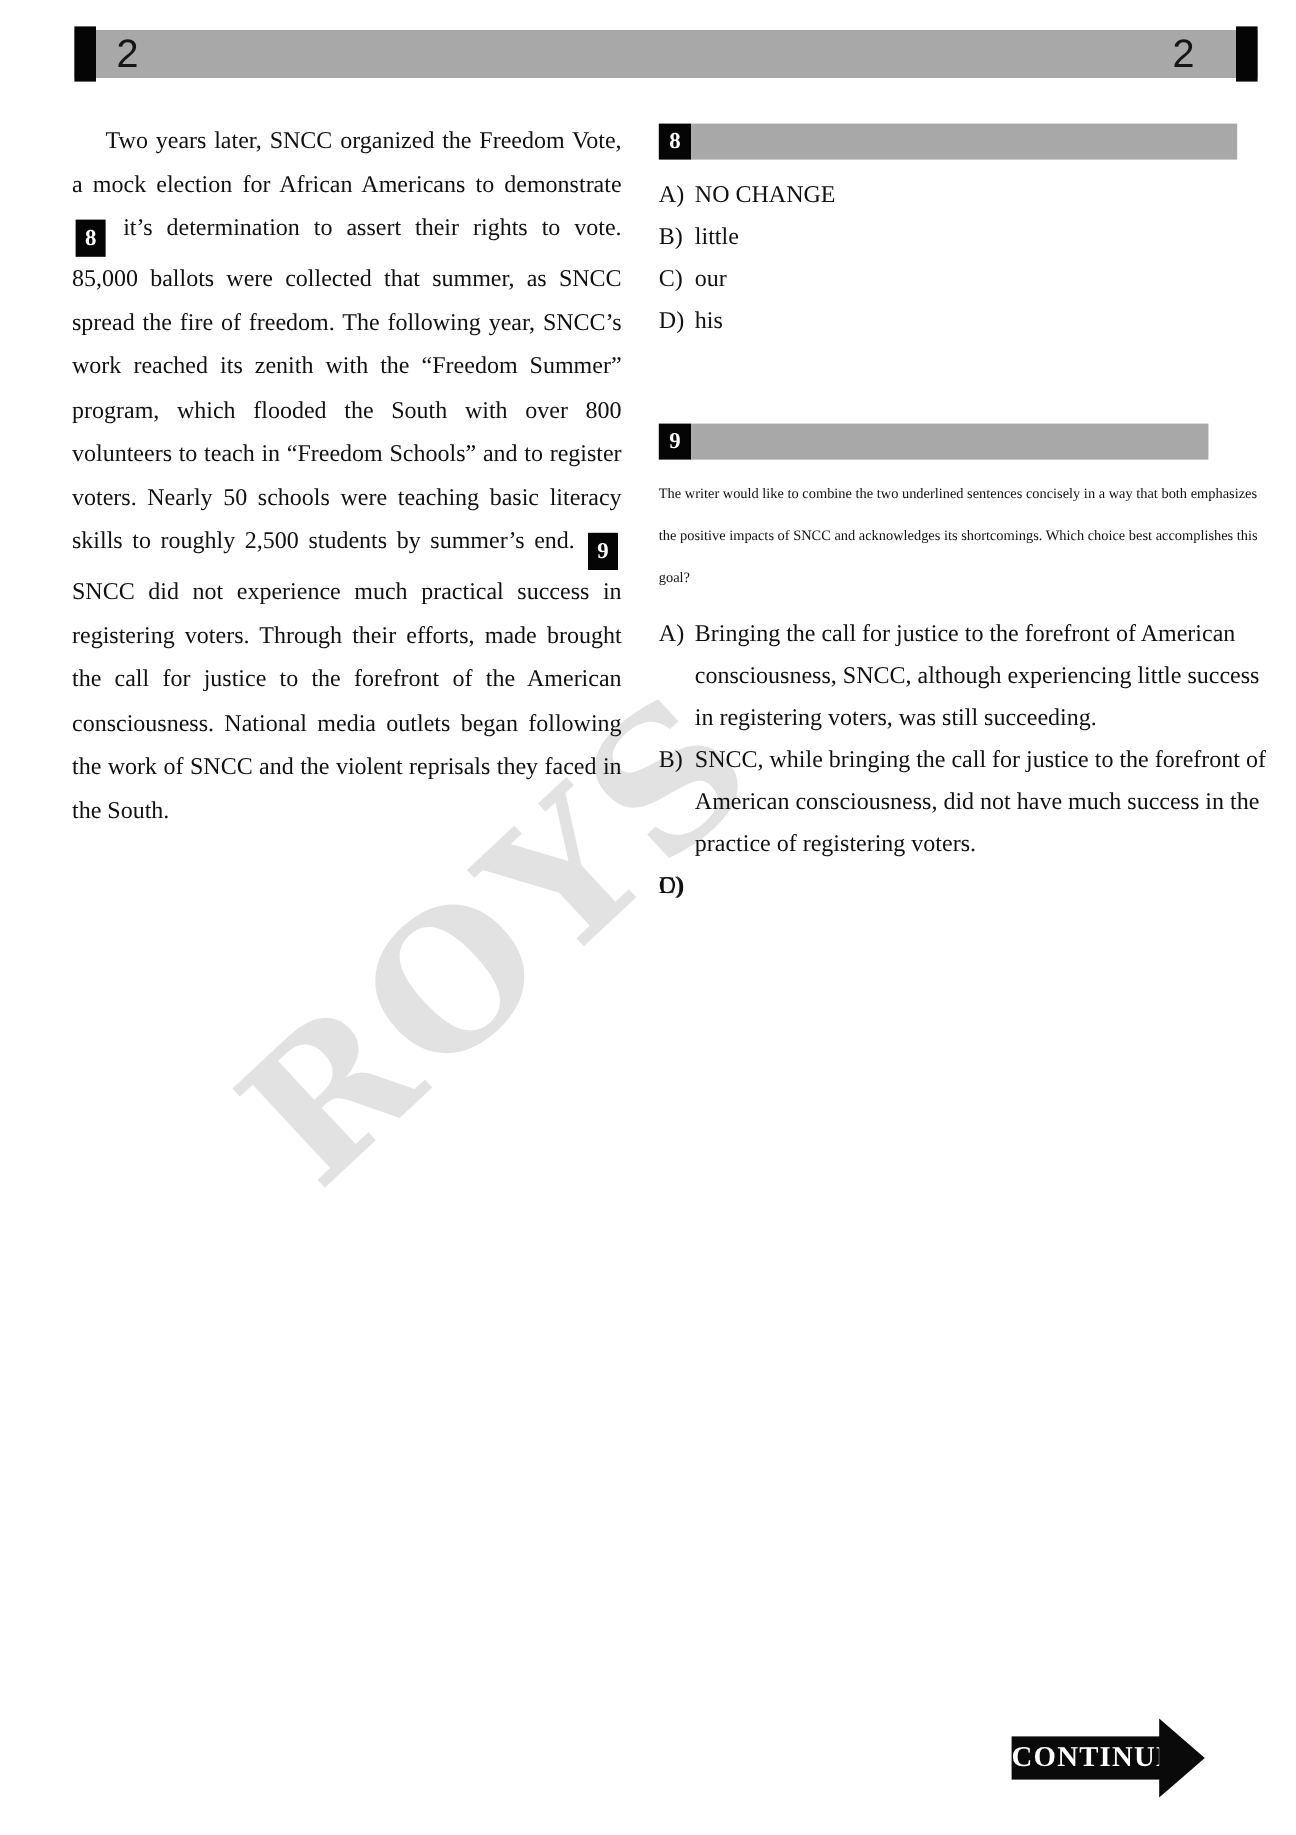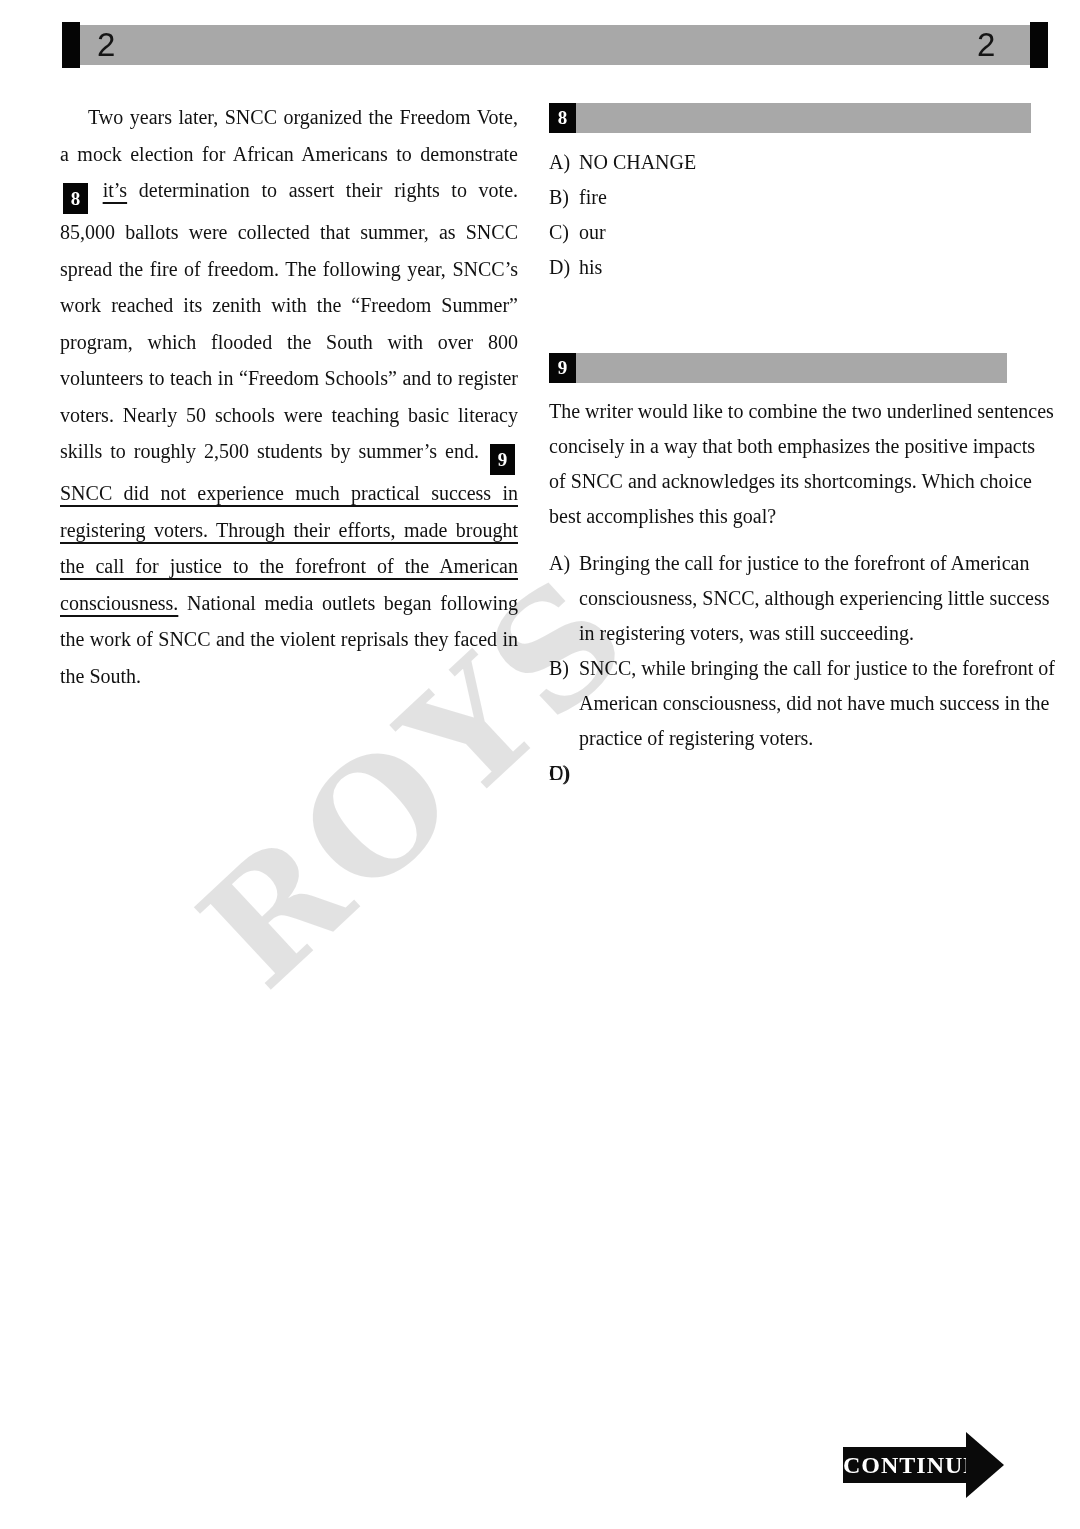--- a/index.html
+++ b/index.html
@@ -38,38 +38,38 @@
     text-indent:28px;z-index:1;
   }
   .passage .seg{text-indent:0;}
   .qmarker{
     display:inline-block;background:#050505;color:#ffffff;
     width:25px;height:31px;line-height:31px;text-align:center;
     font-weight:bold;font-size:19px;vertical-align:-8px;
     text-indent:0;margin:0 3px;
   }
   .ul{
-    text-decoration:underline;text-decoration-thickness:2px;
+    text-decoration-thickness:2px;
     text-underline-offset:5px;
   }
   
   .question{position:absolute;left:549px;width:514px;z-index:1;}
   .q8{top:103px;}
   .q9{top:353px;}
   .qheader{display:flex;align-items:stretch;height:30px;}
   .qnum{
     width:27px;height:30px;background:#050505;color:#ffffff;
     font-weight:bold;font-size:19px;line-height:30px;text-align:center;
     flex:0 0 auto;
   }
   .qbar{height:30px;background:#a8a8a8;}
   .q8 .qbar{width:455px;}
   .q9 .qbar{width:431px;}
   .stem{
-    margin:11px 0 0 0;font-size:20px;line-height:35px;width:506px;
+    margin:11px 0 0 0;font-size:12px;line-height:35px;width:506px;
   }
   .choices{
     list-style:none;margin:12px 0 0 0;padding:0;
     font-size:20px;line-height:35px;
   }
   .choices li{position:relative;padding-left:30px;}
   .choices .letter{position:absolute;left:0;top:0;}
   
   .continue{
     position:absolute;left:843px;top:1432px;height:66px;
@@ -113,21 +113,21 @@
     <div class="qnum">8</div>
     <div class="qbar"></div>
   </div>
   <ul class="choices">
     <li>
       <span class="letter">A)</span>
       <span class="ctext">NO CHANGE</span>
     </li>
     <li>
       <span class="letter">B)</span>
-      <span class="ctext">fire</span>
+      <span class="ctext">little</span>
     </li>
     <li>
       <span class="letter">C)</span>
       <span class="ctext">our</span>
     </li>
     <li>
       <span class="letter">D)</span>
       <span class="ctext">his</span>
     </li>
   </ul>

